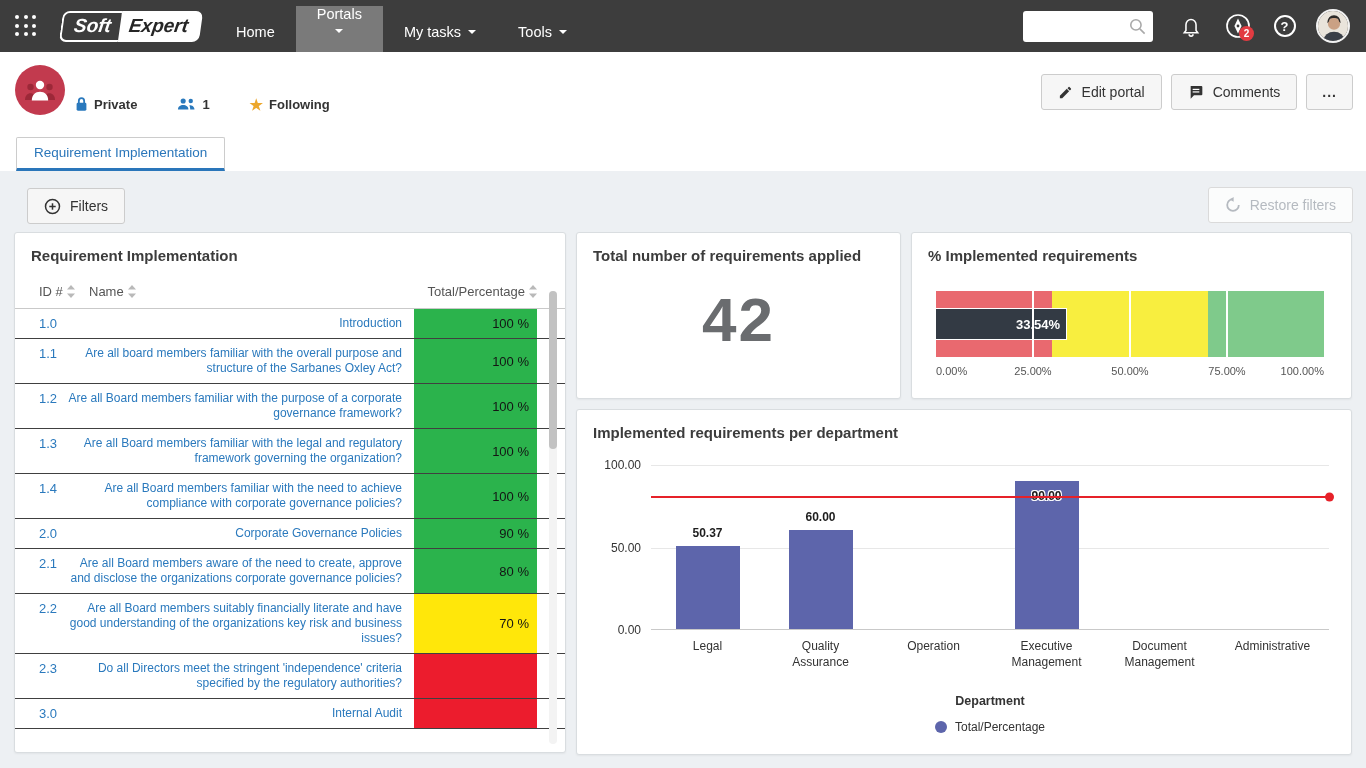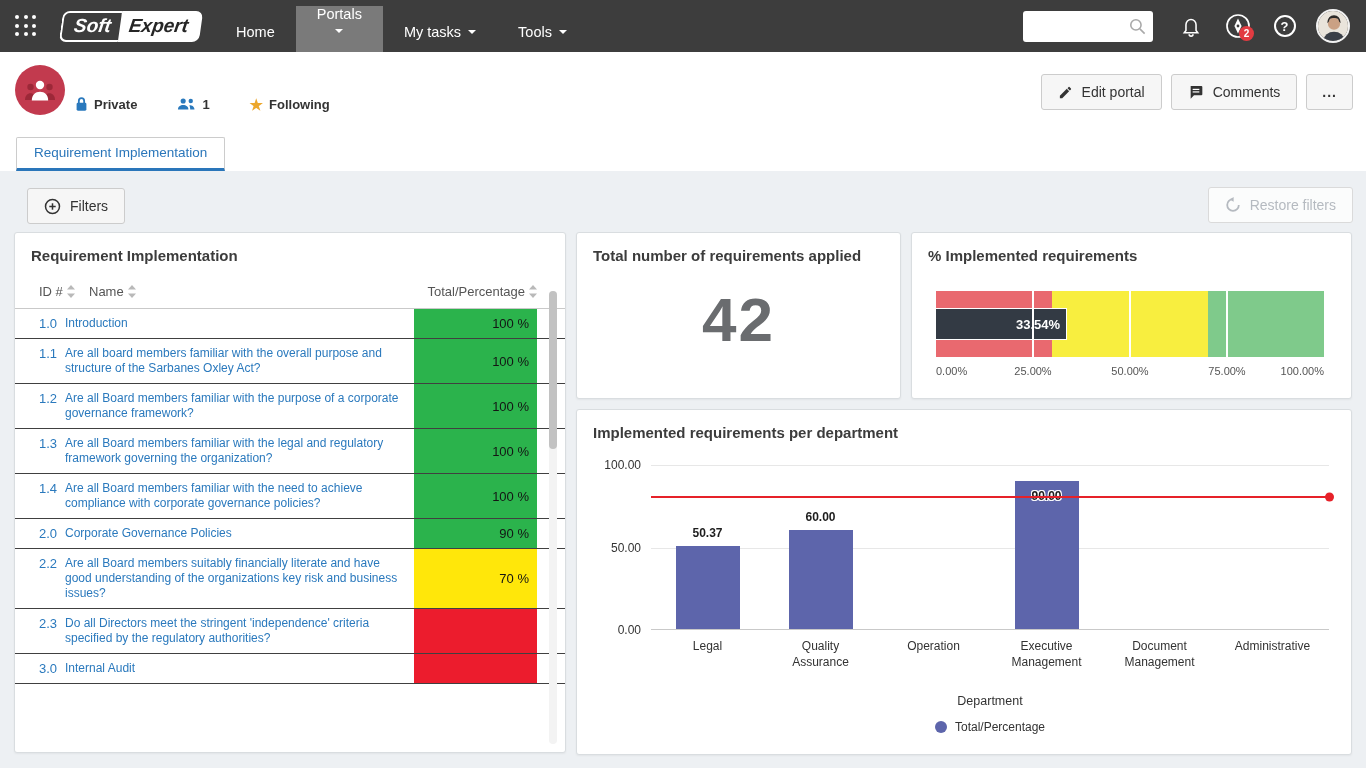--- a/index.html
+++ b/index.html
@@ -55,21 +55,21 @@
   #panel-gauge { left:911px; top:61px; width:441px; height:167px; }
   #panel-chart { left:576px; top:238px; width:776px; height:346px; }
 
   
   .thead { display:flex; align-items:center; padding:12px 0 9px 24px; margin-top:2px; color:#555; font-size:13px; border-bottom:1px solid #c9c9c9; cursor:pointer; }
   .col-id { width:50px; display:flex; align-items:center; gap:4px; }
   .col-name { flex:1; display:flex; align-items:center; gap:4px; }
   .col-val { width:123px; margin-right:28px; display:flex; align-items:center; justify-content:flex-end; gap:4px; }
   .t-row { display:flex; border-bottom:1px solid #404040; }
   .cell-id { width:50px; padding:7px 0 7px 24px; color:#2a79bd; font-size:13px; cursor:pointer; }
-  .cell-name { flex:1; padding:7px 12px 7px 0; color:#2a79bd; font-size:12px; line-height:15px; cursor:pointer; }
+  .cell-name { flex:1; padding:7px 12px 7px 0; color:#2a79bd; font-size:12px; line-height:15px; cursor:pointer;text-align:right; }
   .cell-val { width:123px; margin-right:28px; display:flex; align-items:center; justify-content:flex-end; padding-right:8px; font-size:13px; color:#141414; }
   .cv-green { background:#2bb34c; }
   .cv-yellow { background:#ffe70a; }
   .cv-red { background:#ec1c2d; }
   .scroll-track { position:absolute; right:8px; top:58px; bottom:8px; width:8px; background:#f3f3f3; border-radius:4px; }
   .scroll-thumb { position:absolute; right:8px; top:58px; width:8px; height:158px; background:#c2c2c2; border-radius:4px; cursor:pointer; }
 
   
   .big-number { text-align:center; font-size:62px; font-weight:bold; color:#6a6c6f; margin-top:14px; letter-spacing:2px; }
 
@@ -88,21 +88,21 @@
   .bar-cols { position:absolute; left:0; right:0; top:0; bottom:0; display:flex; }
   .bar-col { flex:1; position:relative;margin-top:16px; }
   .bar { position:absolute; bottom:0; left:50%; transform:translateX(-50%); width:64px; background:#5d65ab; }
   .bar-label { position:absolute; left:50%; transform:translateX(-50%); font-size:12px; font-weight:bold; color:#1d1d1d; white-space:nowrap;
     text-shadow:-1px -1px 0 #fff, 1px -1px 0 #fff, -1px 1px 0 #fff, 1px 1px 0 #fff; }
   .target-line { position:absolute; left:0; right:0; height:2px; background:#e62129; }
   .target-dot { position:absolute; right:-5px; top:50%; transform:translateY(-50%); width:9px; height:9px; border-radius:50%; background:#e62129; }
   .x-labels { position:absolute; left:74px; right:22px; top:228px; display:flex; }
   .x-labels span { flex:1; text-align:center; font-size:12px; color:#333; line-height:16px; }
   .x-labels span i { display:block; font-style:normal; max-width:88px; margin:0 auto; }
-  .axis-title { position:absolute; left:74px; right:22px; top:284px; text-align:center; font-size:12.5px; font-weight:normal; color:#333; }
+  .axis-title { position:absolute; left:74px; right:22px; top:284px; text-align:center; font-size:12.5px; font-weight:bold; color:#333; }
   .legend { position:absolute; left:74px; right:22px; top:310px; display:flex; justify-content:center; align-items:center; gap:8px; font-size:12px; color:#333; cursor:pointer; }
   .legend-dot { width:12px; height:12px; border-radius:50%; background:#5d65ab; }
 </style>
 </head>
 <body>
 
 <div class="navbar">
   <div class="apps-grid">
     <span></span>
       <span></span>
@@ -303,20 +303,25 @@
           <div class="cell-id">1.4</div>
           <div class="cell-name">Are all Board members familiar with the need to achieve compliance with corporate governance policies?</div>
           <div class="cell-val cv-green">100 %</div>
         </div>
         <div class="t-row">
           <div class="cell-id">2.0</div>
           <div class="cell-name">Corporate Governance Policies</div>
           <div class="cell-val cv-green">90 %</div>
         </div>
         <div class="t-row">
+          <div class="cell-id">2.1</div>
+          <div class="cell-name">Are all Board members aware of the need to create, approve and disclose the organizations corporate governance policies?</div>
+          <div class="cell-val cv-green">80 %</div>
+        </div>
+        <div class="t-row">
           <div class="cell-id">2.2</div>
           <div class="cell-name">Are all Board members suitably financially literate and have good understanding of the organizations key risk and business issues?</div>
           <div class="cell-val cv-yellow">70 %</div>
         </div>
         <div class="t-row">
           <div class="cell-id">2.3</div>
           <div class="cell-name">Do all Directors meet the stringent 'independence' criteria specified by the regulatory authorities?</div>
           <div class="cell-val cv-red"></div>
         </div>
         <div class="t-row">

